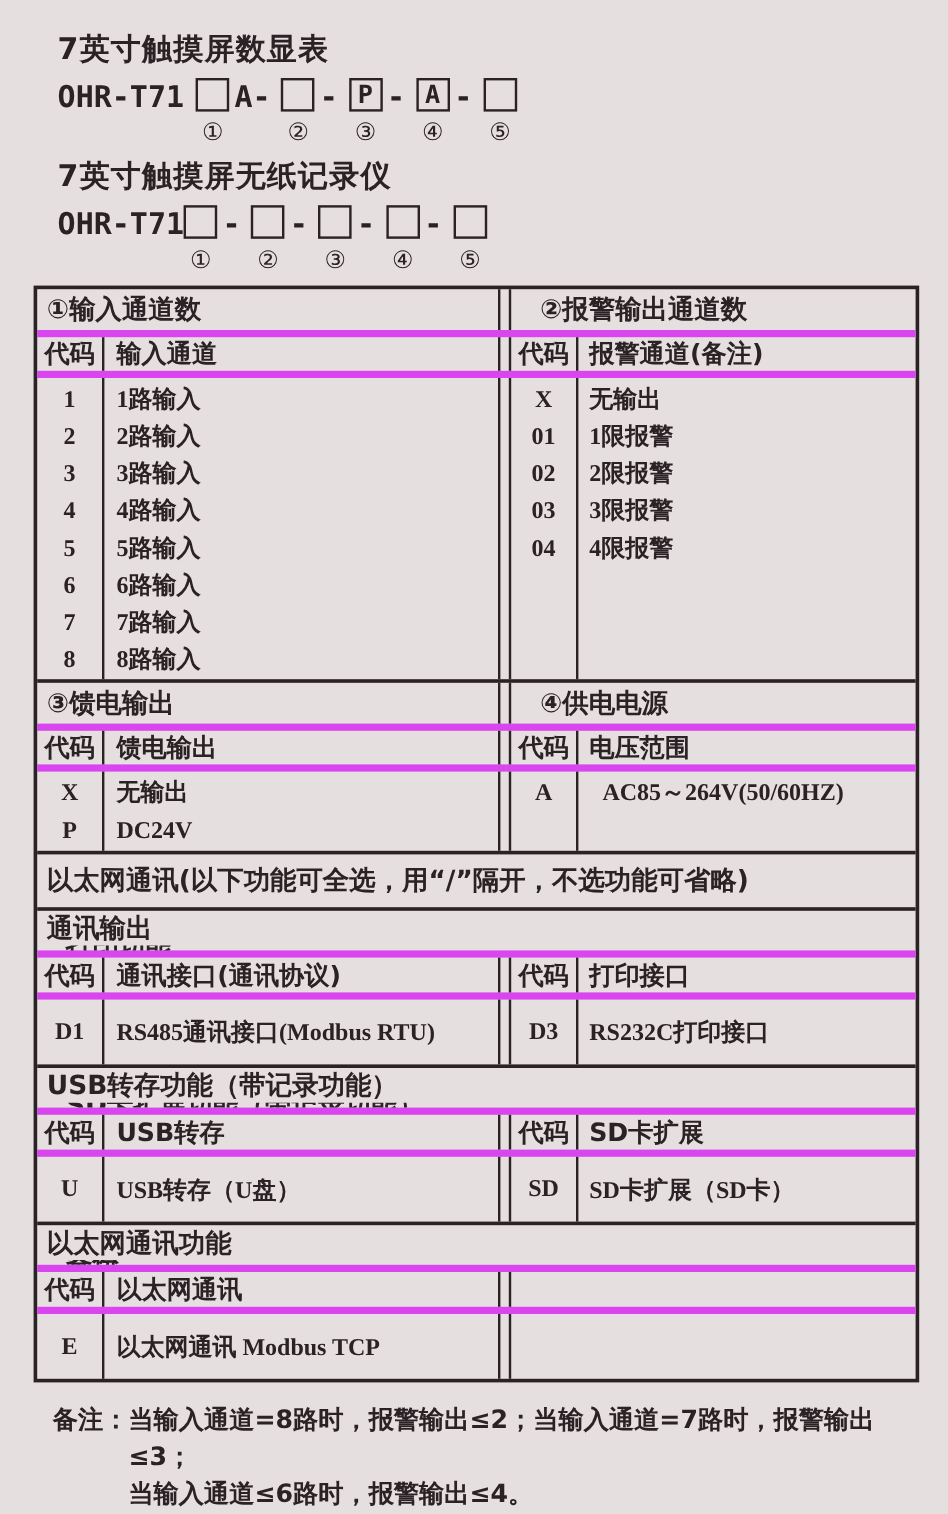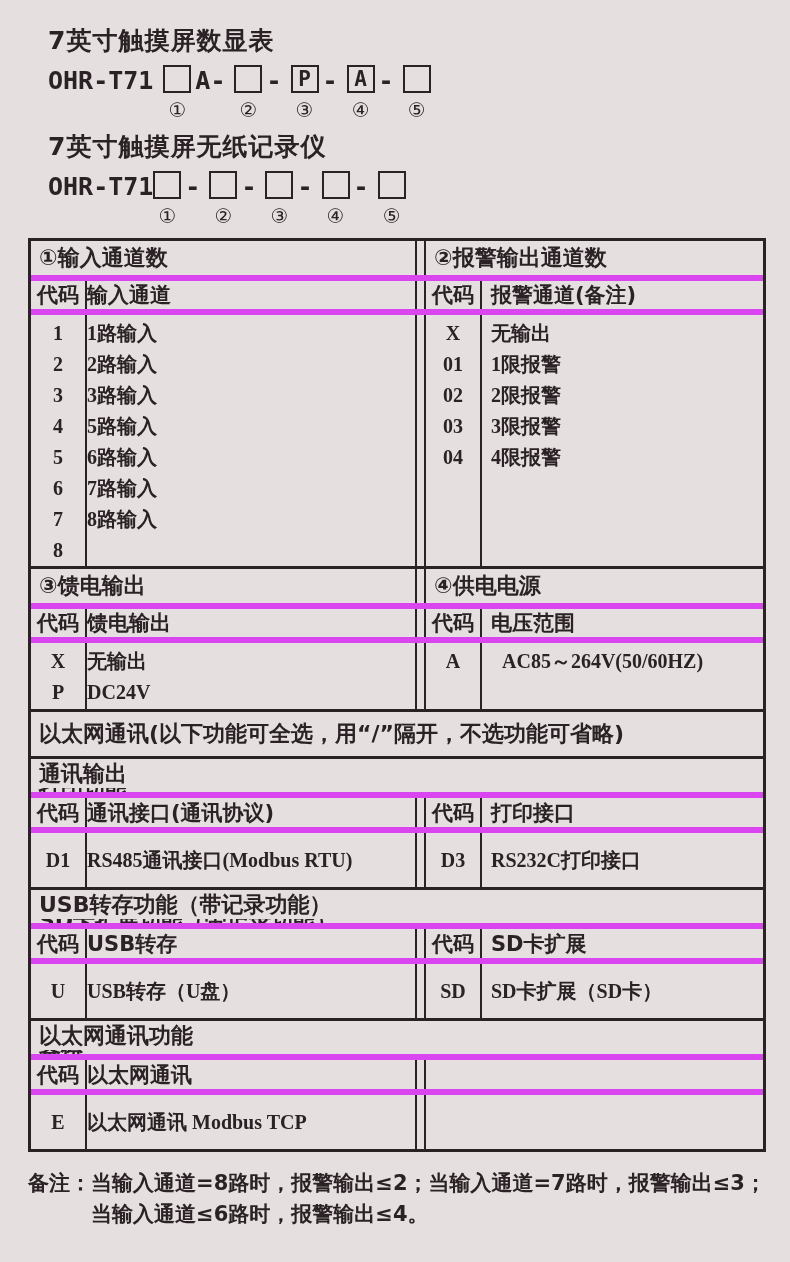--- a/index.html
+++ b/index.html
@@ -44,23 +44,23 @@
     width:738px;
     border:3px solid #2a2224;
   }
   .tblock + .tblock { border-top:3px solid #2a2224; }
   .row { display:flex; }
   .rule { border-bottom:6px solid #d946ef; }
   .cell { display:flex; align-items:center; overflow:hidden; }
   .mid { width:11px; border-left:2px solid #2a2224; border-right:2px solid #2a2224; align-self:stretch; flex:none; }
 
   .LT { width:384px; padding:2px 8px; font-size:22px; font-weight:700; }
-  .RT { flex:1; padding:2px 8px; font-size:22px; font-weight:700; }
+  .RT { flex:1; padding:2px 24px; font-size:22px; font-weight:700; }
   .Lcode { width:56px; border-right:2px solid #2a2224; justify-content:center; font-size:21px; font-weight:700; flex:none; }
-  .Lval  { width:328px; font-size:21px; font-weight:700; }
+  .Lval  { width:328px; padding-left:10px; font-size:21px; font-weight:700; }
   .Rcode { width:56px; border-right:2px solid #2a2224; justify-content:center; font-size:21px; font-weight:700; flex:none; }
   .Rval  { flex:1; padding-left:9px; font-size:21px; font-weight:700; }
   .Rplain { flex:1; }
 
   .data { font-family:"Liberation Serif","DejaVu Serif", serif; font-weight:700; font-size:20px; white-space:nowrap; }
   .lines { display:block; padding-top:3px; }
   .lines .line { height:31px; line-height:31px; }
   .Lcode.lines, .Rcode.lines { text-align:center; }
 
   .h-title { height:40px; }
@@ -74,22 +74,22 @@
 
   .strip {
     display:flex; align-items:center;
     padding-left:8px;
     font-size:22px; font-weight:700; white-space:nowrap;
   }
 
   
   .note {
     display:flex;
-    margin:16px 0 0 0;
-    font-size:21px; font-weight:700; line-height:31px;justify-content:center;
+    margin:16px 0 0 16px;
+    font-size:21px; font-weight:700; line-height:31px;
   }
   .note-label { flex:none; }
   .note-lines { }
 </style>
 </head>
 <body>
 
 <div class="page">
 
   <div>
@@ -177,20 +177,21 @@
           <div class="line">4</div>
           <div class="line">5</div>
           <div class="line">6</div>
           <div class="line">7</div>
           <div class="line">8</div>
         </div>
         <div class="Lval lines data">
           <div class="line">1路输入</div>
           <div class="line">2路输入</div>
           <div class="line">3路输入</div>
+          <div class="line">4路输入</div>
           <div class="line">5路输入</div>
           <div class="line">6路输入</div>
           <div class="line">7路输入</div>
           <div class="line">8路输入</div>
         </div>
         <div class="mid"></div>
         <div class="Rcode lines data">
           <div class="line">X</div>
           <div class="line">01</div>
           <div class="line">02</div>

